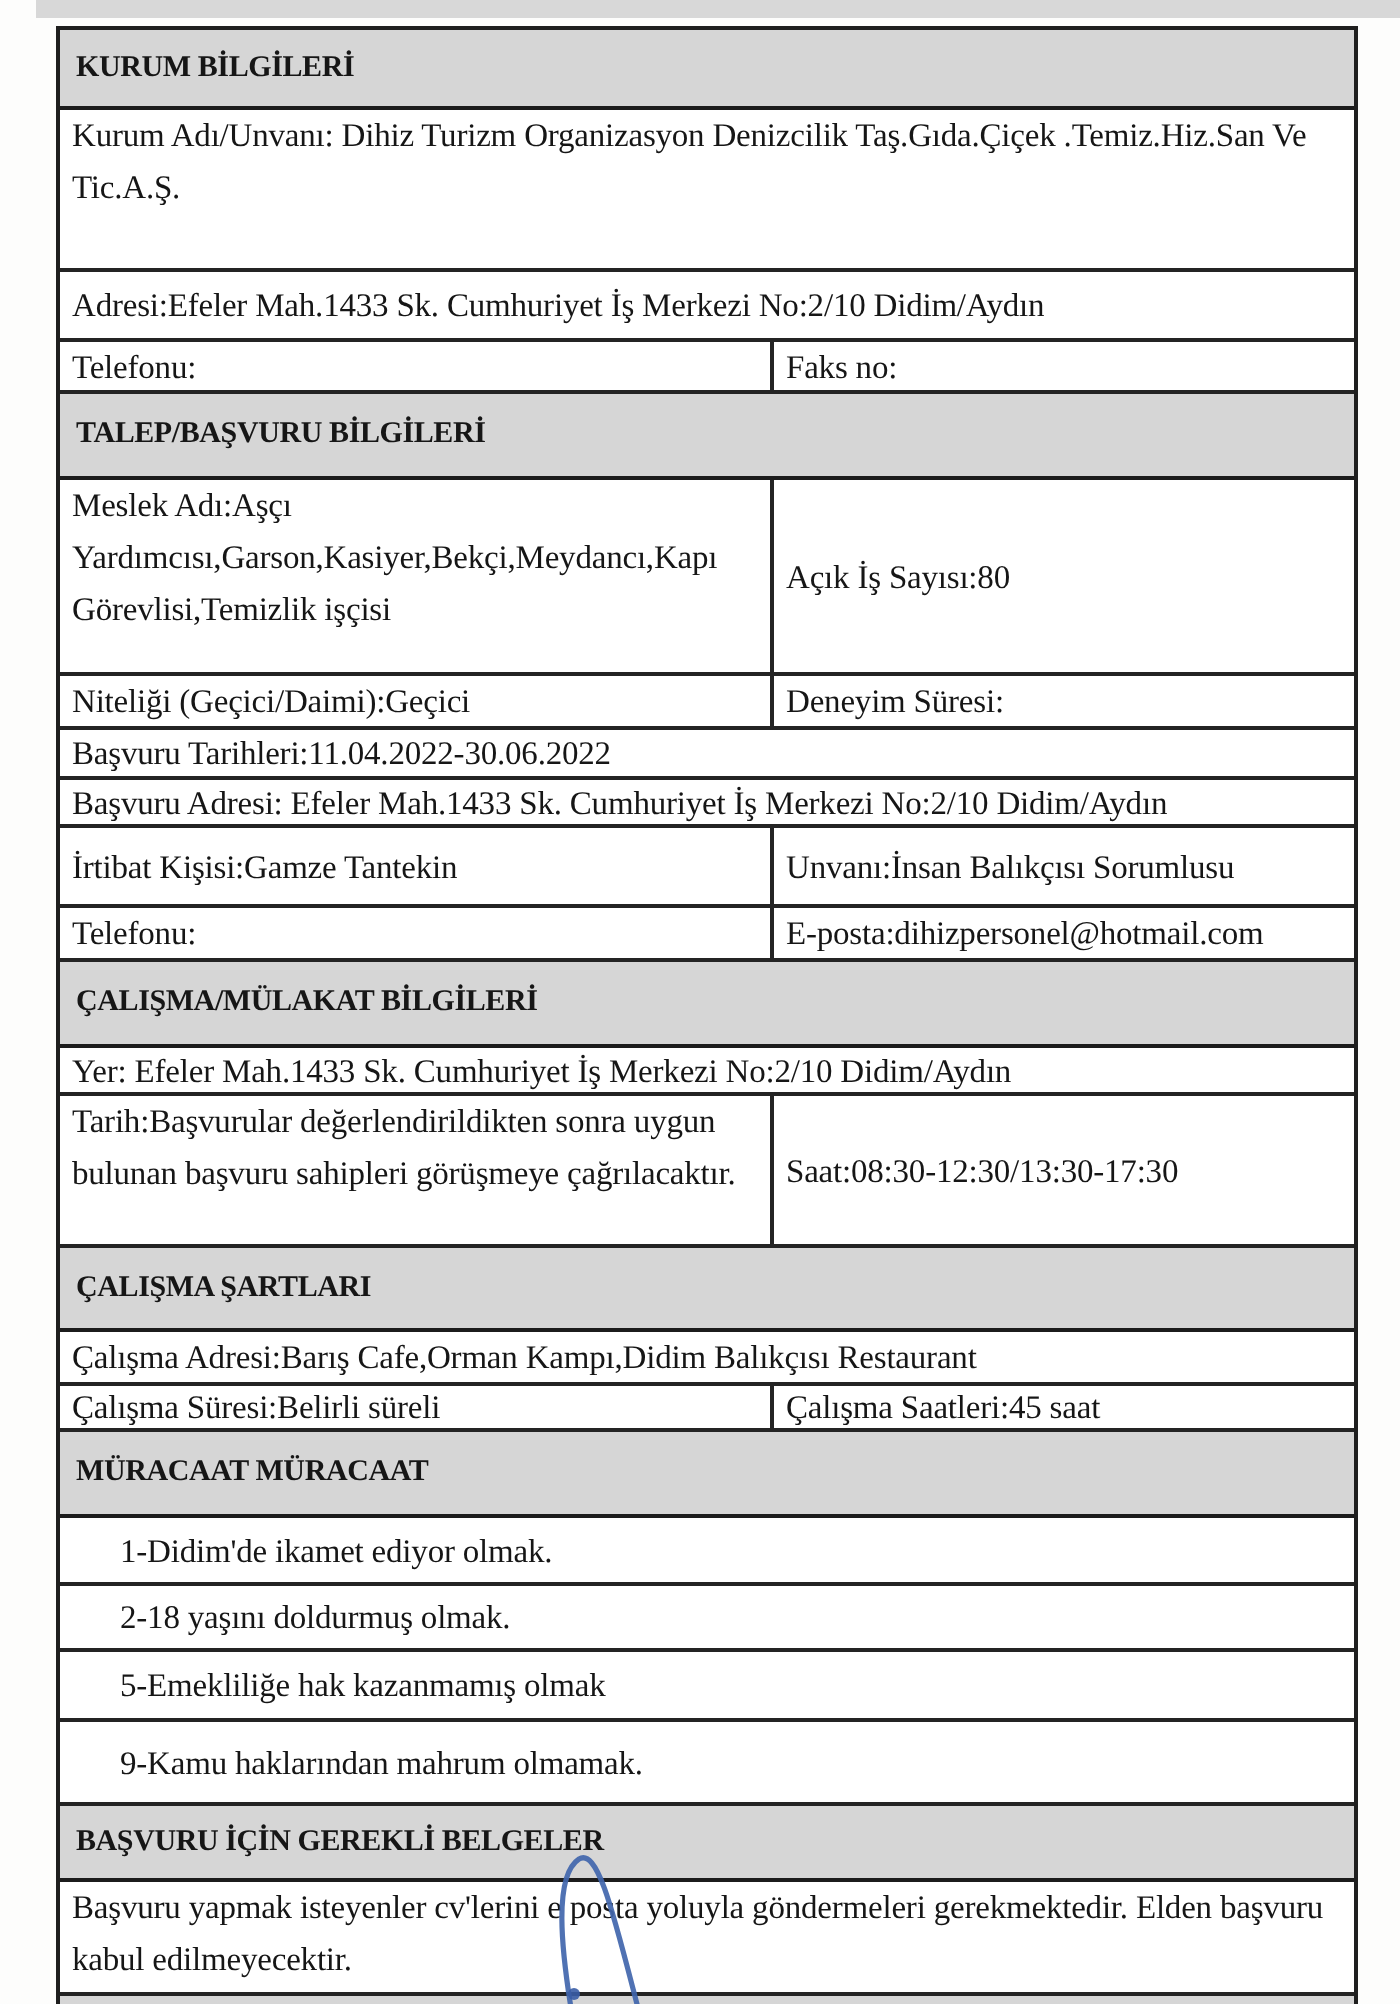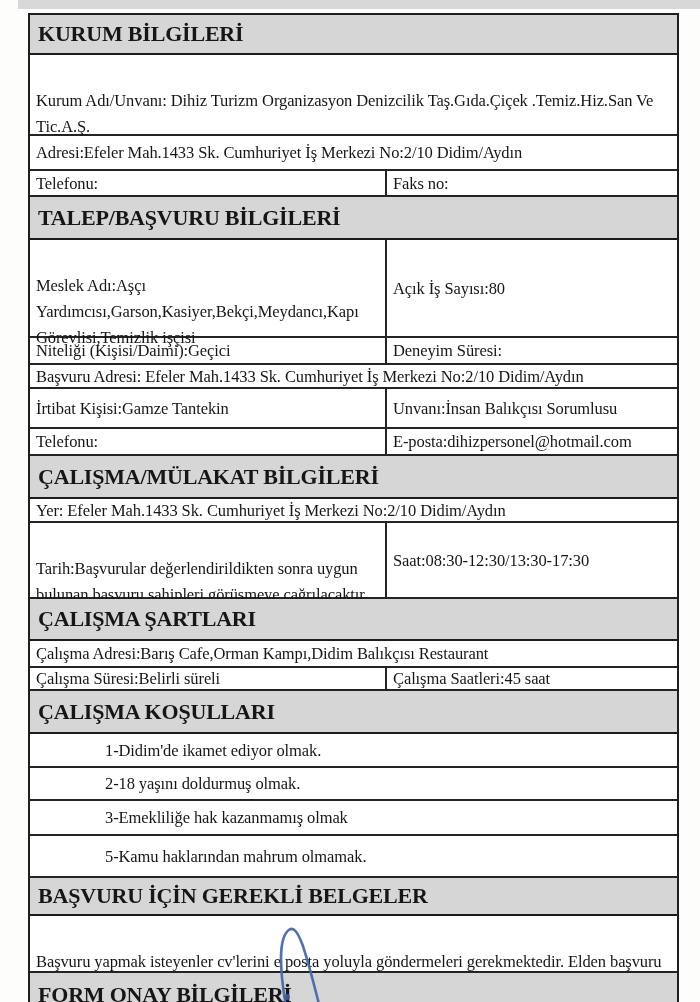--- a/index.html
+++ b/index.html
@@ -9,30 +9,30 @@
     font-family:"Liberation Serif","DejaVu Serif",serif;
     font-size:16.5px;letter-spacing:-0.1px;
   }
   .scan-strip{position:absolute;top:0;left:18px;right:0;height:9px;background:#d8d8d8;}
   .doc-table{
     position:absolute;left:28px;top:13px;width:647px;
     border:2.5px solid #1f1f1f;border-bottom:none;background:#fff;
   }
   .row{display:flex;box-sizing:border-box;border-bottom:2px solid #242424;position:relative;}
   .band{
-    background:#d6d6d6;font-weight:bold;font-size:22px;letter-spacing:-0.2px;
+    background:#d6d6d6;font-weight:bold;font-size:15px;letter-spacing:-0.2px;
     align-items:center;padding-left:8px;border-bottom:2px solid #1c1c1c;
   }
   .cell{box-sizing:border-box;padding:2px 6px;line-height:25px;}
   .cell.full{width:100%;}
   .cell.left{width:355px;flex:none;}
   .cell.right{flex:1;border-left:2px solid #242424;text-align:center;}
   .vc{display:flex;align-items:center;}
-  .top{padding-top:0;line-height:26px;margin-top:33px;}
-  .indent{padding-left:75px;}
+  .top{padding-top:0;line-height:26px;}
+  .indent{padding-left:30px;}
   .sig{position:absolute;left:0;top:0;pointer-events:none;}
 </style>
 </head>
 <body>
 
 <div class="page">
   <div class="scan-strip"></div>
 
   <div class="doc-table">
 
@@ -51,22 +51,25 @@
     </div>
 
     <div class="row band vc" style="height:43px">
       <span>TALEP/BAŞVURU BİLGİLERİ</span>
     </div>
     <div class="row" style="height:98px">
       <div class="cell left top">Meslek Adı:Aşçı Yardımcısı,Garson,Kasiyer,Bekçi,Meydancı,Kapı Görevlisi,Temizlik işçisi</div>
       <div class="cell right vc">Açık İş Sayısı:80</div>
     </div>
     <div class="row" style="height:27px">
-      <div class="cell left vc">Niteliği (Kişisi/Daimi):Geçici</div>
+      <div class="cell left vc">Niteliği (Geçici/Daimi):Geçici</div>
       <div class="cell right vc">Deneyim Süresi:</div>
+    </div>
+    <div class="row" style="height:25px">
+      <div class="cell full vc">Başvuru Tarihleri:11.04.2022-30.06.2022</div>
     </div>
     <div class="row" style="height:24px">
       <div class="cell full vc">Başvuru Adresi: Efeler Mah.1433 Sk.  Cumhuriyet İş Merkezi No:2/10 Didim/Aydın</div>
     </div>
     <div class="row" style="height:40px">
       <div class="cell left vc">İrtibat Kişisi:Gamze Tantekin</div>
       <div class="cell right vc">Unvanı:İnsan Balıkçısı Sorumlusu</div>
     </div>
     <div class="row" style="height:27px">
       <div class="cell left vc">Telefonu:</div>
@@ -89,33 +92,33 @@
     </div>
     <div class="row" style="height:27px">
       <div class="cell full vc">Çalışma Adresi:Barış Cafe,Orman Kampı,Didim Balıkçısı Restaurant</div>
     </div>
     <div class="row" style="height:23px">
       <div class="cell left vc">Çalışma Süresi:Belirli süreli</div>
       <div class="cell right vc">Çalışma Saatleri:45 saat</div>
     </div>
 
     <div class="row band vc" style="height:43px">
-      <span>ÇALIŞMA KOŞULLARI</span>
+      <span>MÜRACAAT MÜRACAAT</span>
     </div>
     <div class="row" style="height:34px">
       <div class="cell full vc indent">1-Didim'de ikamet ediyor olmak.</div>
     </div>
     <div class="row" style="height:33px">
       <div class="cell full vc indent">2-18 yaşını doldurmuş olmak.</div>
     </div>
     <div class="row" style="height:35px">
-      <div class="cell full vc indent">3-Emekliliğe hak kazanmamış olmak</div>
+      <div class="cell full vc indent">5-Emekliliğe hak kazanmamış olmak</div>
     </div>
     <div class="row" style="height:42px">
-      <div class="cell full vc indent">5-Kamu haklarından mahrum olmamak.</div>
+      <div class="cell full vc indent">9-Kamu haklarından mahrum olmamak.</div>
     </div>
 
     <div class="row band vc" style="height:38px">
       <span>BAŞVURU İÇİN GEREKLİ BELGELER</span>
     </div>
     <div class="row" style="height:57px">
       <div class="cell full top" style="padding-right:14px">Başvuru yapmak isteyenler cv'lerini  e posta yoluyla göndermeleri gerekmektedir. Elden başvuru kabul edilmeyecektir.</div>
     </div>
 
     <div class="row band vc" style="height:45px">

